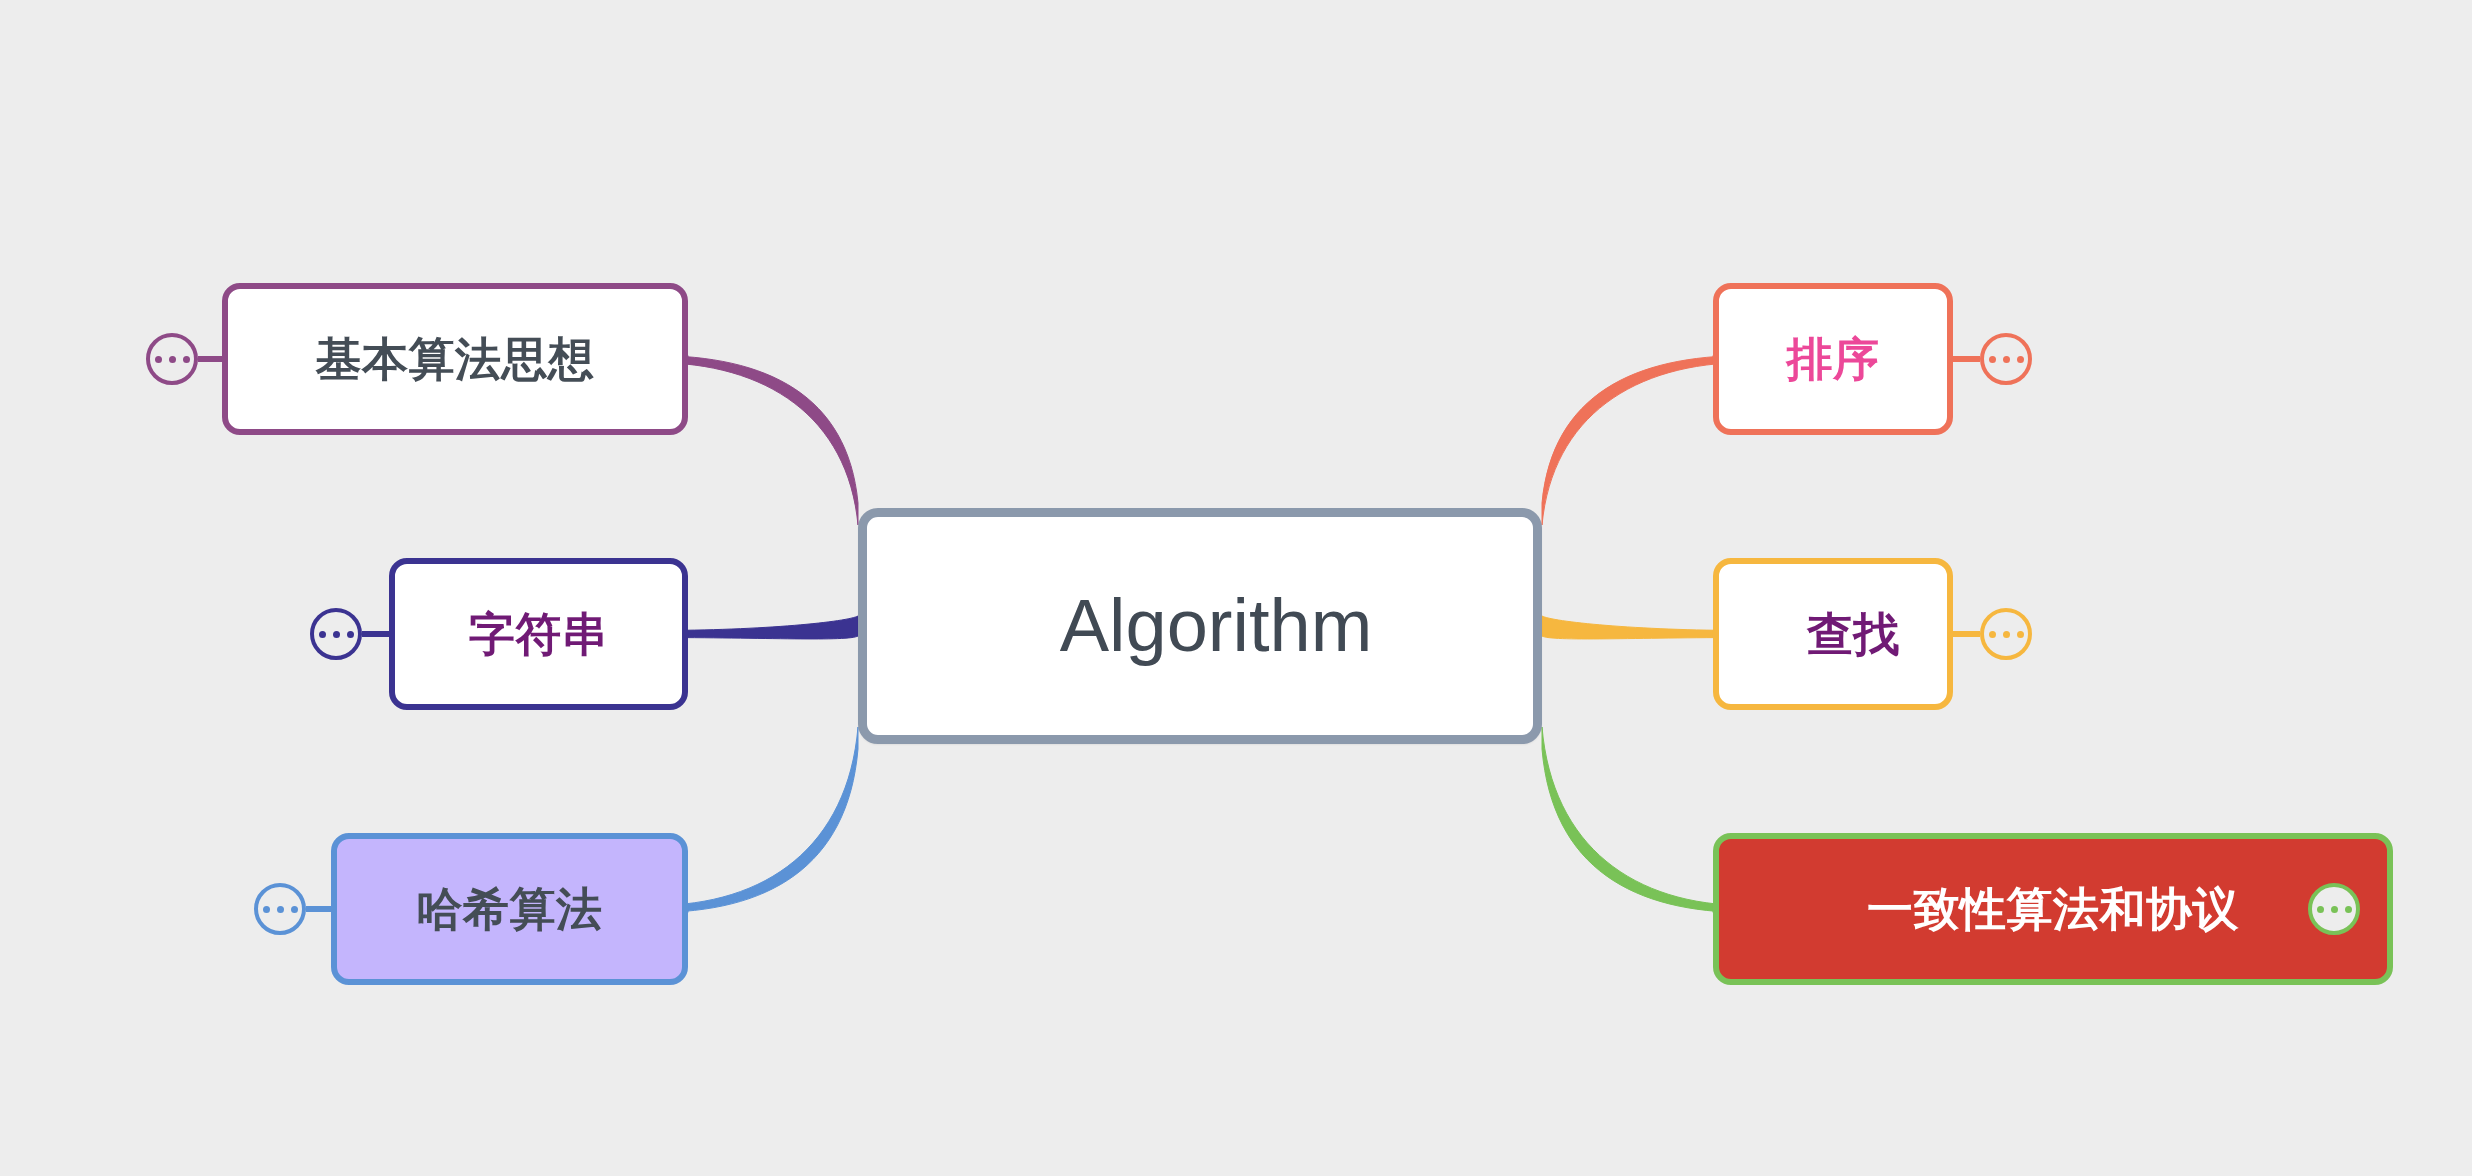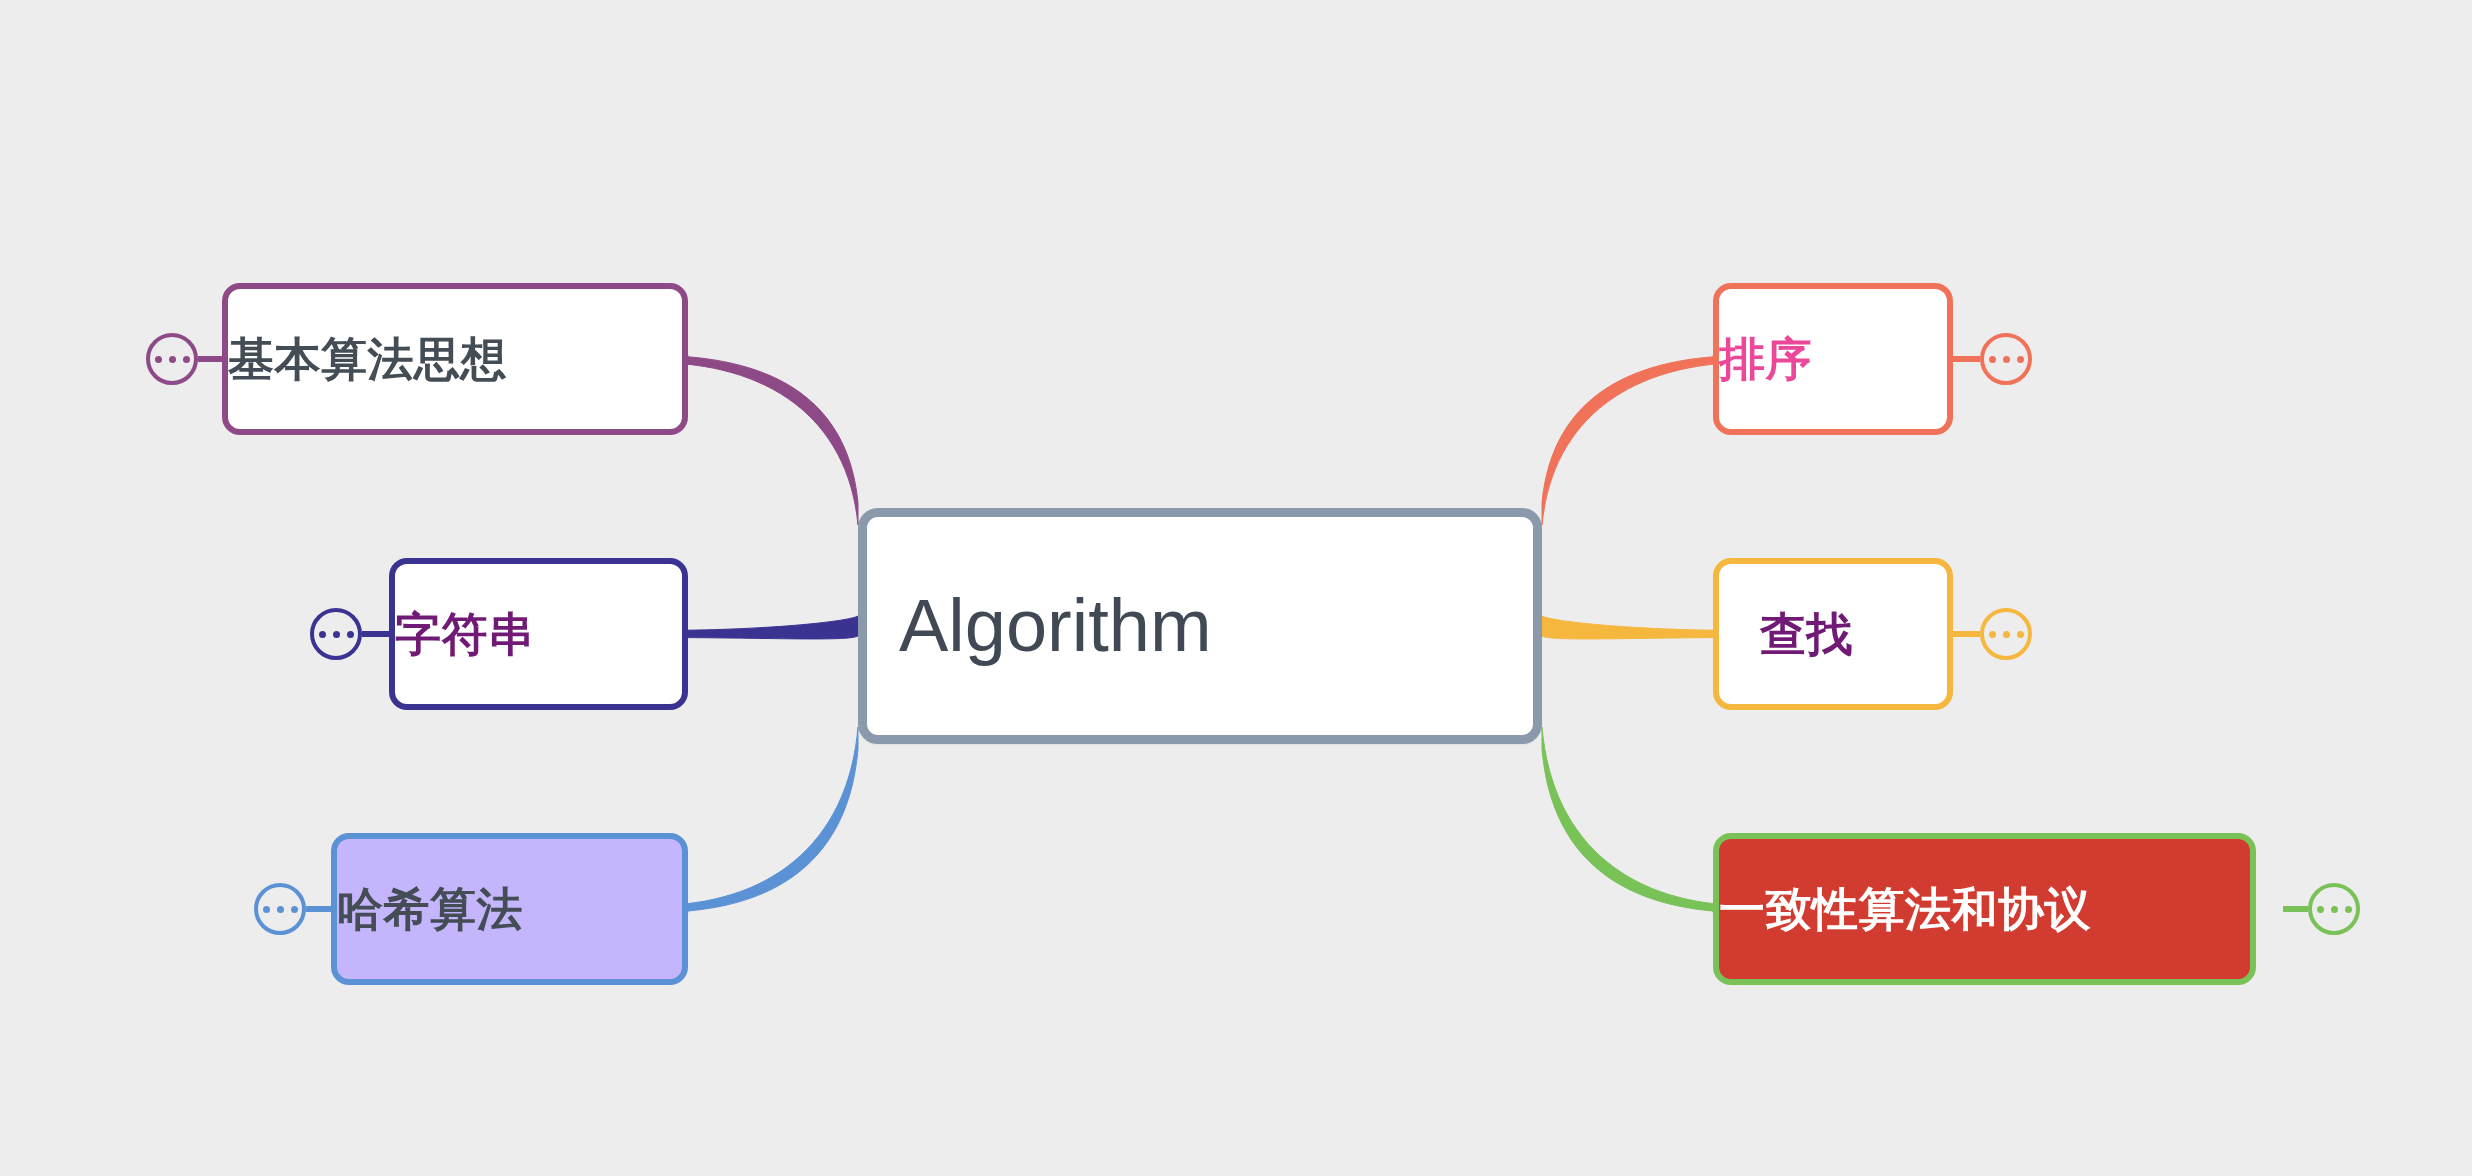--- a/index.html
+++ b/index.html
@@ -28,21 +28,21 @@
     height: 1176px;
     pointer-events: none;
   }
 
   
   .node {
     position: absolute;
     box-sizing: border-box;
     display: flex;
     align-items: center;
-    justify-content: flex-start;
+    justify-content: center;
     background: #ffffff;
     border-style: solid;
     border-radius: 18px;
     z-index: 5;
   }
   .node .label {
     white-space: nowrap;
     line-height: 1;
     color: #444d56;
     letter-spacing: 0.5px;
@@ -154,21 +154,21 @@
         <span class="dot" style="background: rgb(239, 114, 89);"></span>
       </div>
       <div class="node branch" id="node-searching" style="left: 1713px; top: 558px; width: 240px; height: 152px; border-color: rgb(246, 183, 63); background: rgb(255, 255, 255);">
         <span class="label" style="color: #701a75; margin-left: 41px;">查找</span>
       </div>
       <div class="handle" id="handle-searching" style="left: 1980px; top: 608px; border-color: rgb(246, 183, 63);">
         <span class="dot" style="background: rgb(246, 183, 63);"></span>
         <span class="dot" style="background: rgb(246, 183, 63);"></span>
         <span class="dot" style="background: rgb(246, 183, 63);"></span>
       </div>
-      <div class="node branch filled" id="node-consensus-algorithms-and-protocols" style="left: 1713px; top: 833px; width: 543px; height: 152px; border-color: rgb(121, 194, 87); background: rgb(210, 59, 48);">
+      <div class="node branch filled" id="node-consensus-algorithms-and-protocols" style="left: 1713px; top: 833px; width: 680px; height: 152px; border-color: rgb(121, 194, 87); background: rgb(210, 59, 48);">
         <span class="label" style="color: rgb(255, 255, 255);">一致性算法和协议</span>
       </div>
       <div class="handle" id="handle-consensus-algorithms-and-protocols" style="left: 2308px; top: 883px; border-color: rgb(121, 194, 87);">
         <span class="dot" style="background: rgb(121, 194, 87);"></span>
         <span class="dot" style="background: rgb(121, 194, 87);"></span>
         <span class="dot" style="background: rgb(121, 194, 87);"></span>
       </div>
     </div>
 
 </div>

